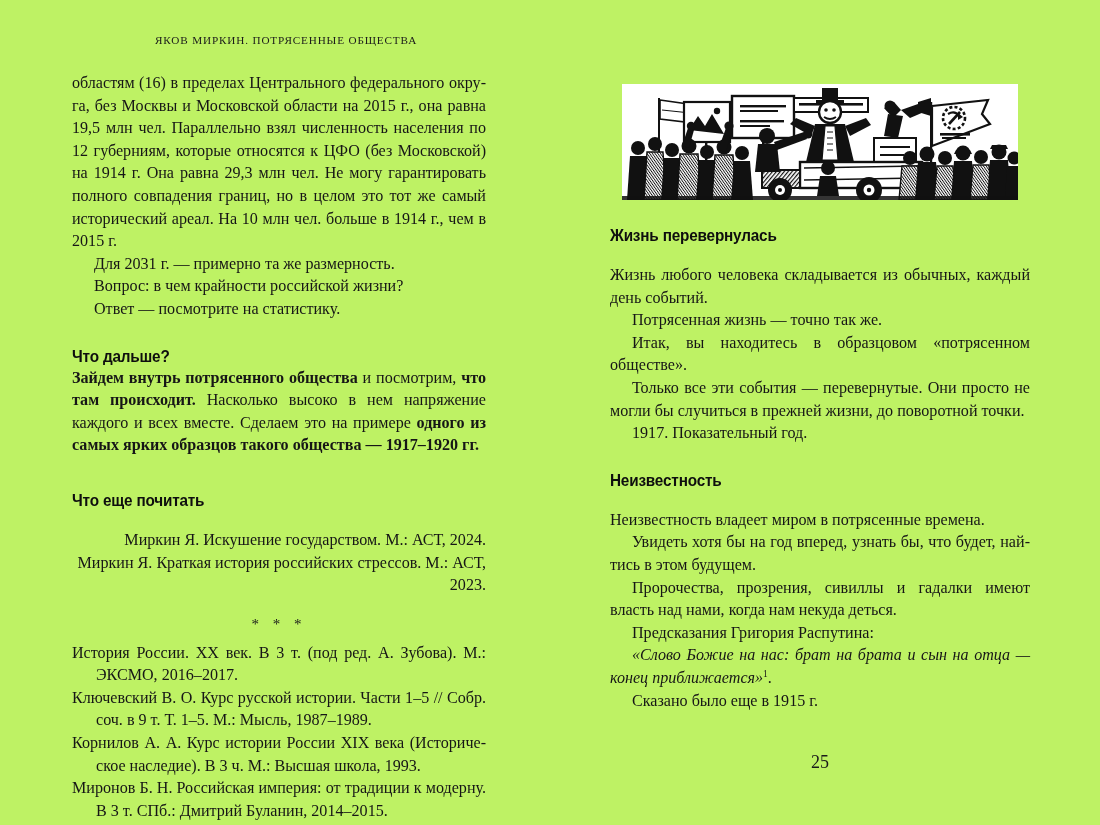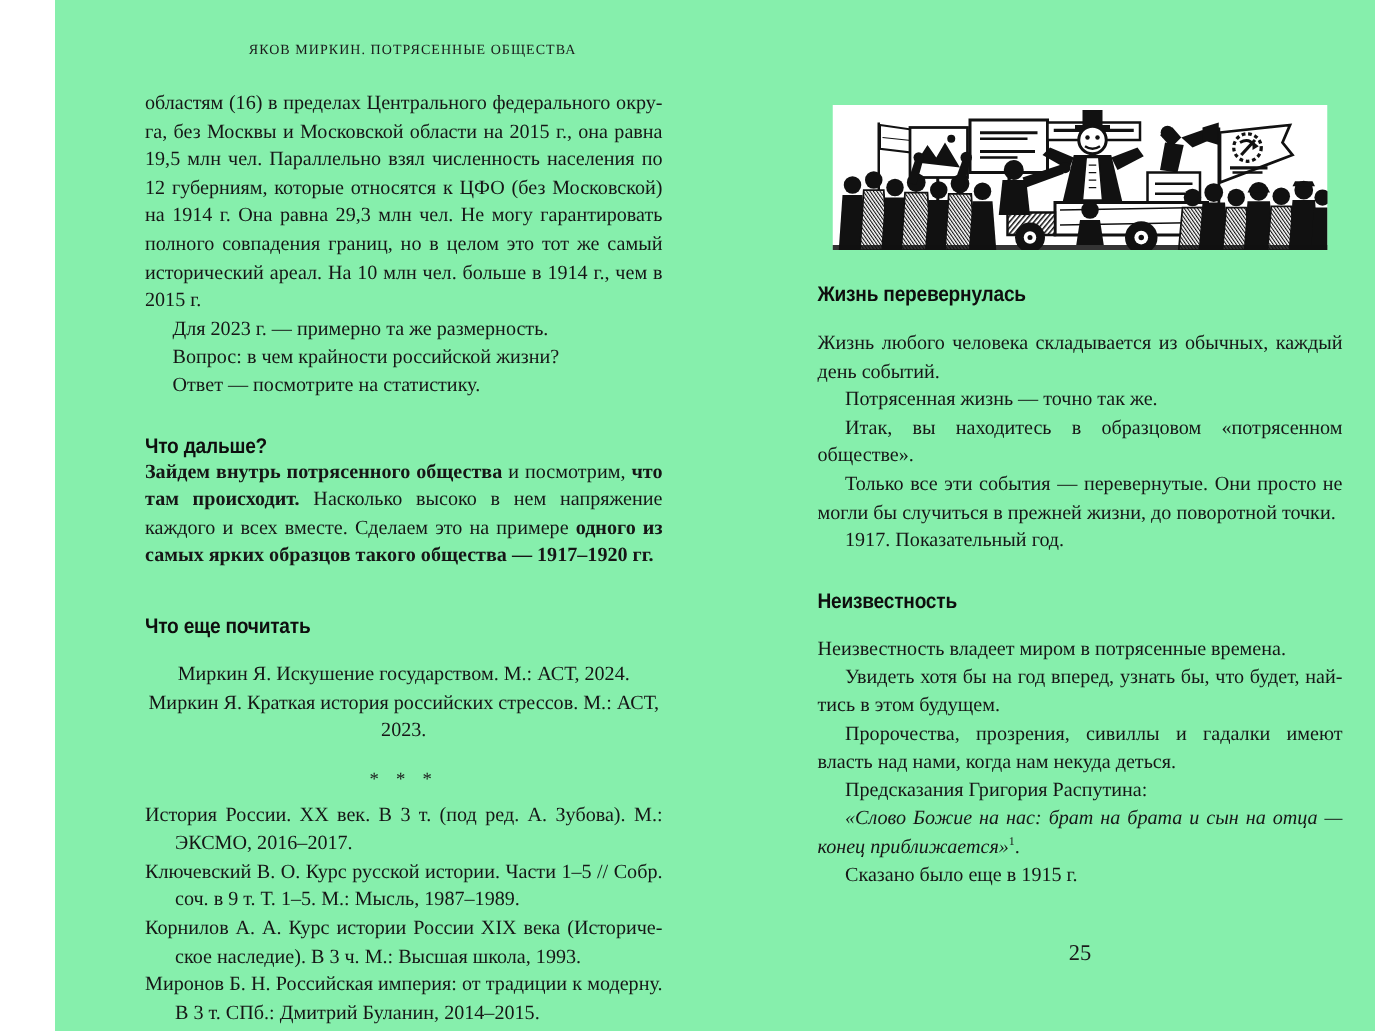--- a/index.html
+++ b/index.html
@@ -13,22 +13,21 @@
     position: relative;
     overflow: hidden;
     font-family: "Liberation Serif", "DejaVu Serif", serif;
     color: #161616;
     -webkit-font-smoothing: antialiased;
   }
 
   .page {
     position: absolute;
     inset: 0;
-    background: #86efac;
-    margin-left: 44px;
+    background: #bef264;
   }
 
   
   .running-head {
     position: absolute;
     left: 155px;
     top: 34px;
     font-family: "Liberation Serif", "DejaVu Serif", serif;
     font-size: 11.2px;
     letter-spacing: 0.85px;
@@ -98,21 +97,21 @@
   
   .biblio p {
     margin: 0;
     font-size: 16.1px;
     line-height: 22.6px;
     text-align: justify;
     padding-left: 24px;
     text-indent: -24px;
   }
   .biblio p.flat {
-    text-align: center;
+    text-align: right;
     padding-left: 0;
     text-indent: 0;
   }
 
   .asterism {
     text-align: center;
     font-size: 15px;
     letter-spacing: 5px;
     line-height: 18px;
     color: #1a1a1a;
@@ -147,21 +146,21 @@
 </head>
 <body>
 
 <div class="page">
 
   <div class="running-head">ЯКОВ МИРКИН. ПОТРЯСЕННЫЕ ОБЩЕСТВА</div>
 
   <div class="col-left">
 
     <p class="body noindent">областям (16) в пределах Центрального федерального окру­га, без Москвы и Московской области на 2015 г., она равна 19,5 млн чел. Параллельно взял численность населения по 12 губерниям, которые относятся к ЦФО (без Московской) на 1914 г. Она равна 29,3 млн чел. Не могу гарантировать пол­ного совпадения границ, но в целом это тот же самый исто­рический ареал. На 10 млн чел. больше в 1914 г., чем в 2015 г.</p>
-    <p class="body indent">Для 2023 г. — примерно та же размерность.</p>
+    <p class="body indent">Для 2031 г. — примерно та же размерность.</p>
     <p class="body indent">Вопрос: в чем крайности российской жизни?</p>
     <p class="body indent">Ответ — посмотрите на статистику.</p>
 
     <div class="sp-lg"></div>
 
     <h2 class="sec-head">Что дальше?</h2>
 
     <p class="body noindent"><span class="bold-run">Зайдем внутрь потрясенного общества</span><span> и посмотрим, </span><span class="bold-run">что там происходит.</span><span> Насколько высоко в нем напряжение каждого и всех вместе. Сделаем это на примере </span><span class="bold-run">одного из самых ярких образцов такого общества — 1917–1920 гг.</span></p>
 
     <div class="sp-xl"></div>

